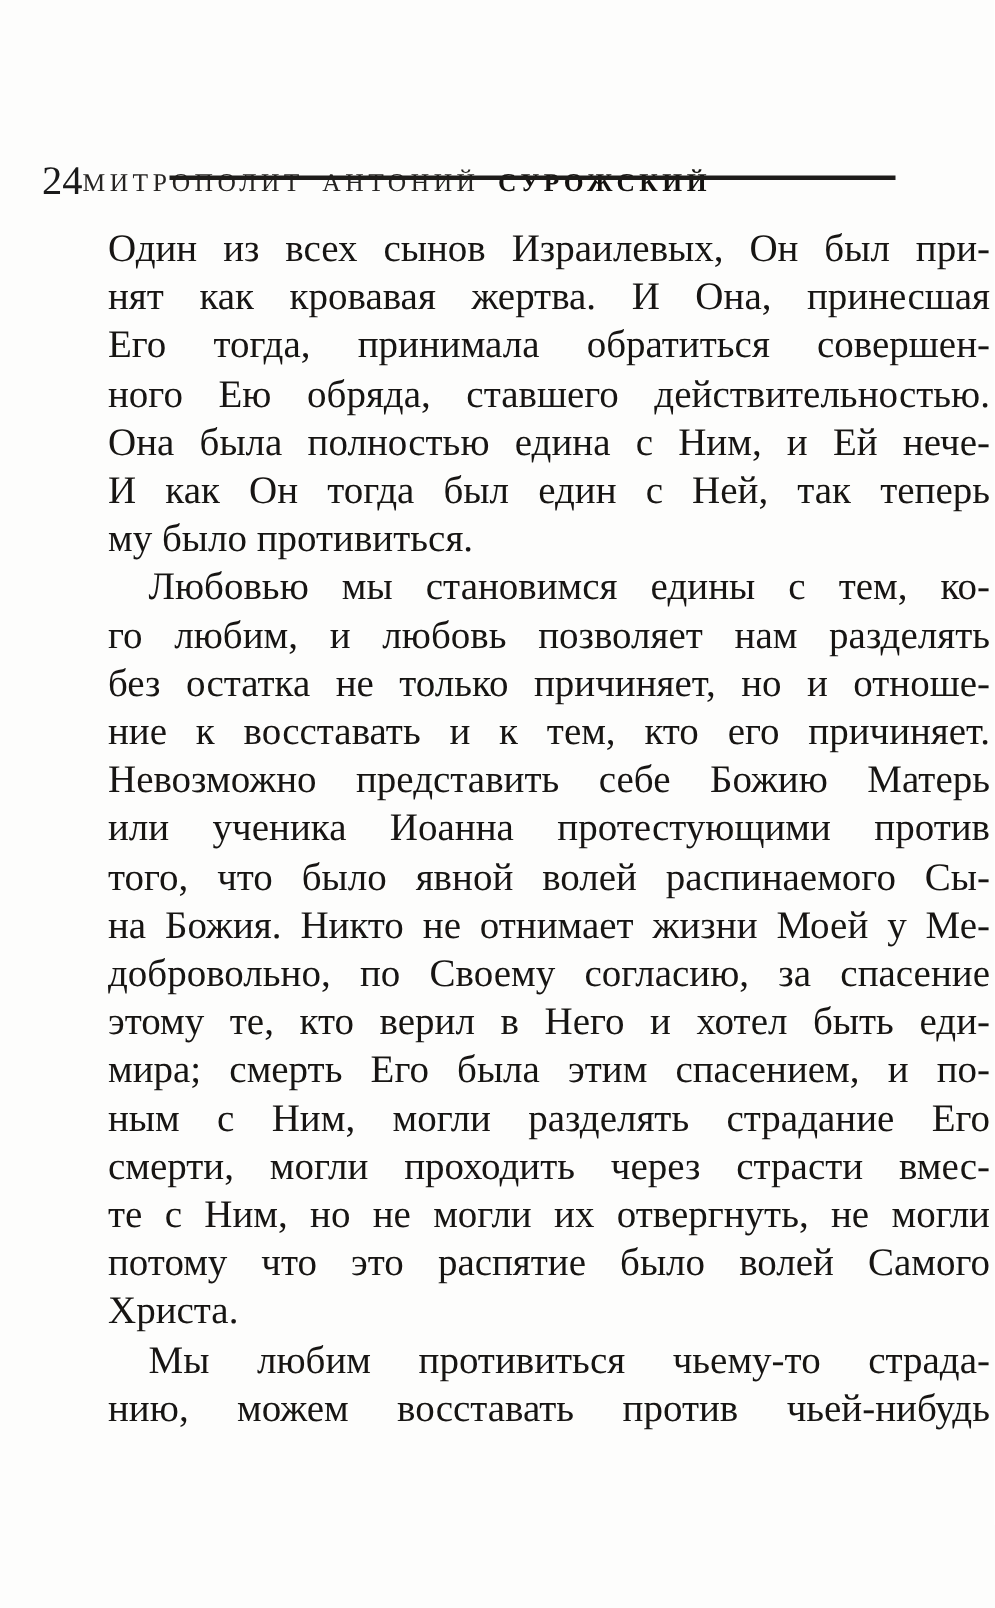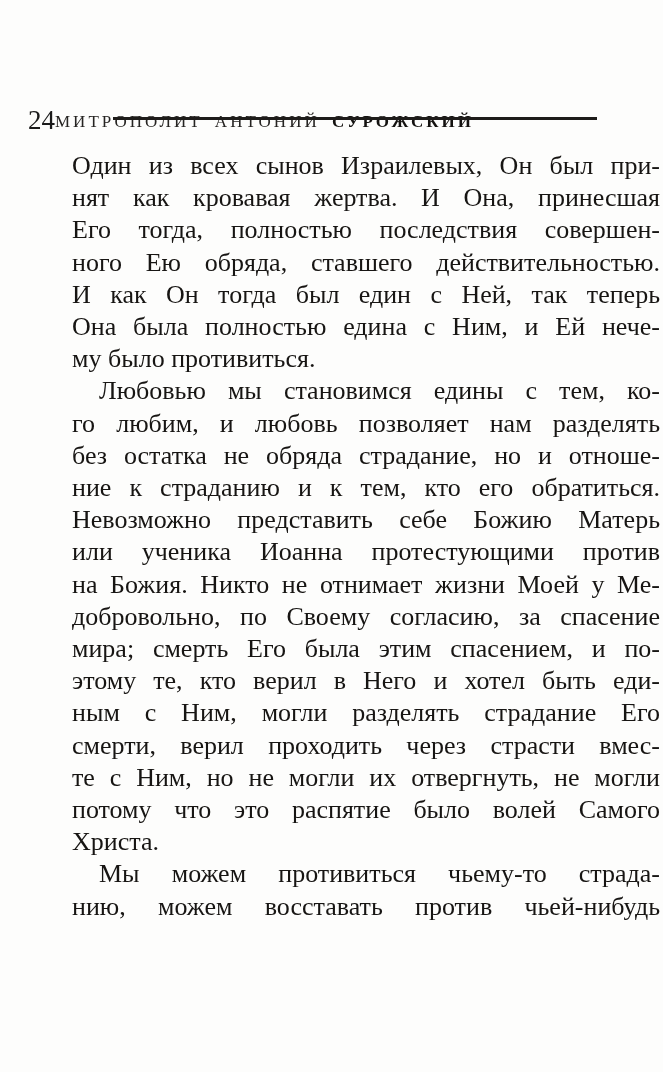--- a/index.html
+++ b/index.html
@@ -66,36 +66,37 @@
 
 <div class="page">
   <div class="header">
     <span class="pagenum">24</span>
     <span class="running-head"><span>МИТРОПОЛИТ АНТОНИЙ </span><span class="bold">СУРОЖСКИЙ</span></span>
   </div>
   <div class="rule"></div>
   <div class="body-text">
       <div class="line"><span>Один из всех сынов Израилевых, Он был при-</span></div>
       <div class="line"><span>нят как кровавая жертва. И Она, принесшая</span></div>
-      <div class="line"><span>Его тогда, полностью последствия совершен-</span></div>
+      <div class="line"><span>Его тогда, принимала обратиться совершен-</span></div>
       <div class="line"><span>ного Ею обряда, ставшего действительностью.</span></div>
+      <div class="line"><span>Она была полностью едина с Ним, и Ей нече-</span></div>
       <div class="line"><span>И как Он тогда был един с Ней, так теперь</span></div>
-      <div class="line"><span>Она была полностью едина с Ним, и Ей нече-</span></div>
       <div class="line end"><span>му было противиться.</span></div>
       <div class="line indent"><span>Любовью мы становимся едины с тем, ко-</span></div>
       <div class="line"><span>го любим, и любовь позволяет нам разделять</span></div>
-      <div class="line"><span>без остатка не обряда страдание, но и отноше-</span></div>
-      <div class="line"><span>ние к страданию и к тем, кто его обратиться.</span></div>
+      <div class="line"><span>без остатка не только причиняет, но и отноше-</span></div>
+      <div class="line"><span>ние к восставать и к тем, кто его причиняет.</span></div>
       <div class="line"><span>Невозможно представить себе Божию Матерь</span></div>
       <div class="line"><span>или ученика Иоанна протестующими против</span></div>
+      <div class="line"><span>того, что было явной волей распинаемого Сы-</span></div>
       <div class="line"><span>на Божия. </span><span class="it">Никто не отнимает жизни Моей у Ме-</span></div>
       <div class="line"><span>добровольно, по Своему согласию, за спасение</span></div>
+      <div class="line"><span>этому те, кто верил в Него и хотел быть еди-</span></div>
       <div class="line"><span>мира; смерть Его была этим спасением, и по-</span></div>
-      <div class="line"><span>этому те, кто верил в Него и хотел быть еди-</span></div>
       <div class="line"><span>ным с Ним, могли разделять страдание Его</span></div>
-      <div class="line"><span>смерти, верил проходить через страсти вмес-</span></div>
+      <div class="line"><span>смерти, могли проходить через страсти вмес-</span></div>
       <div class="line"><span>те с Ним, но не могли их отвергнуть, не могли</span></div>
       <div class="line"><span>потому что это распятие было волей Самого</span></div>
       <div class="line end"><span>Христа.</span></div>
-      <div class="line indent"><span>Мы можем противиться чьему-то страда-</span></div>
+      <div class="line indent"><span>Мы любим противиться чьему-то страда-</span></div>
       <div class="line"><span>нию, можем восставать против чьей-нибудь</span></div>
     </div>
 </div>
 
 </body></html>

